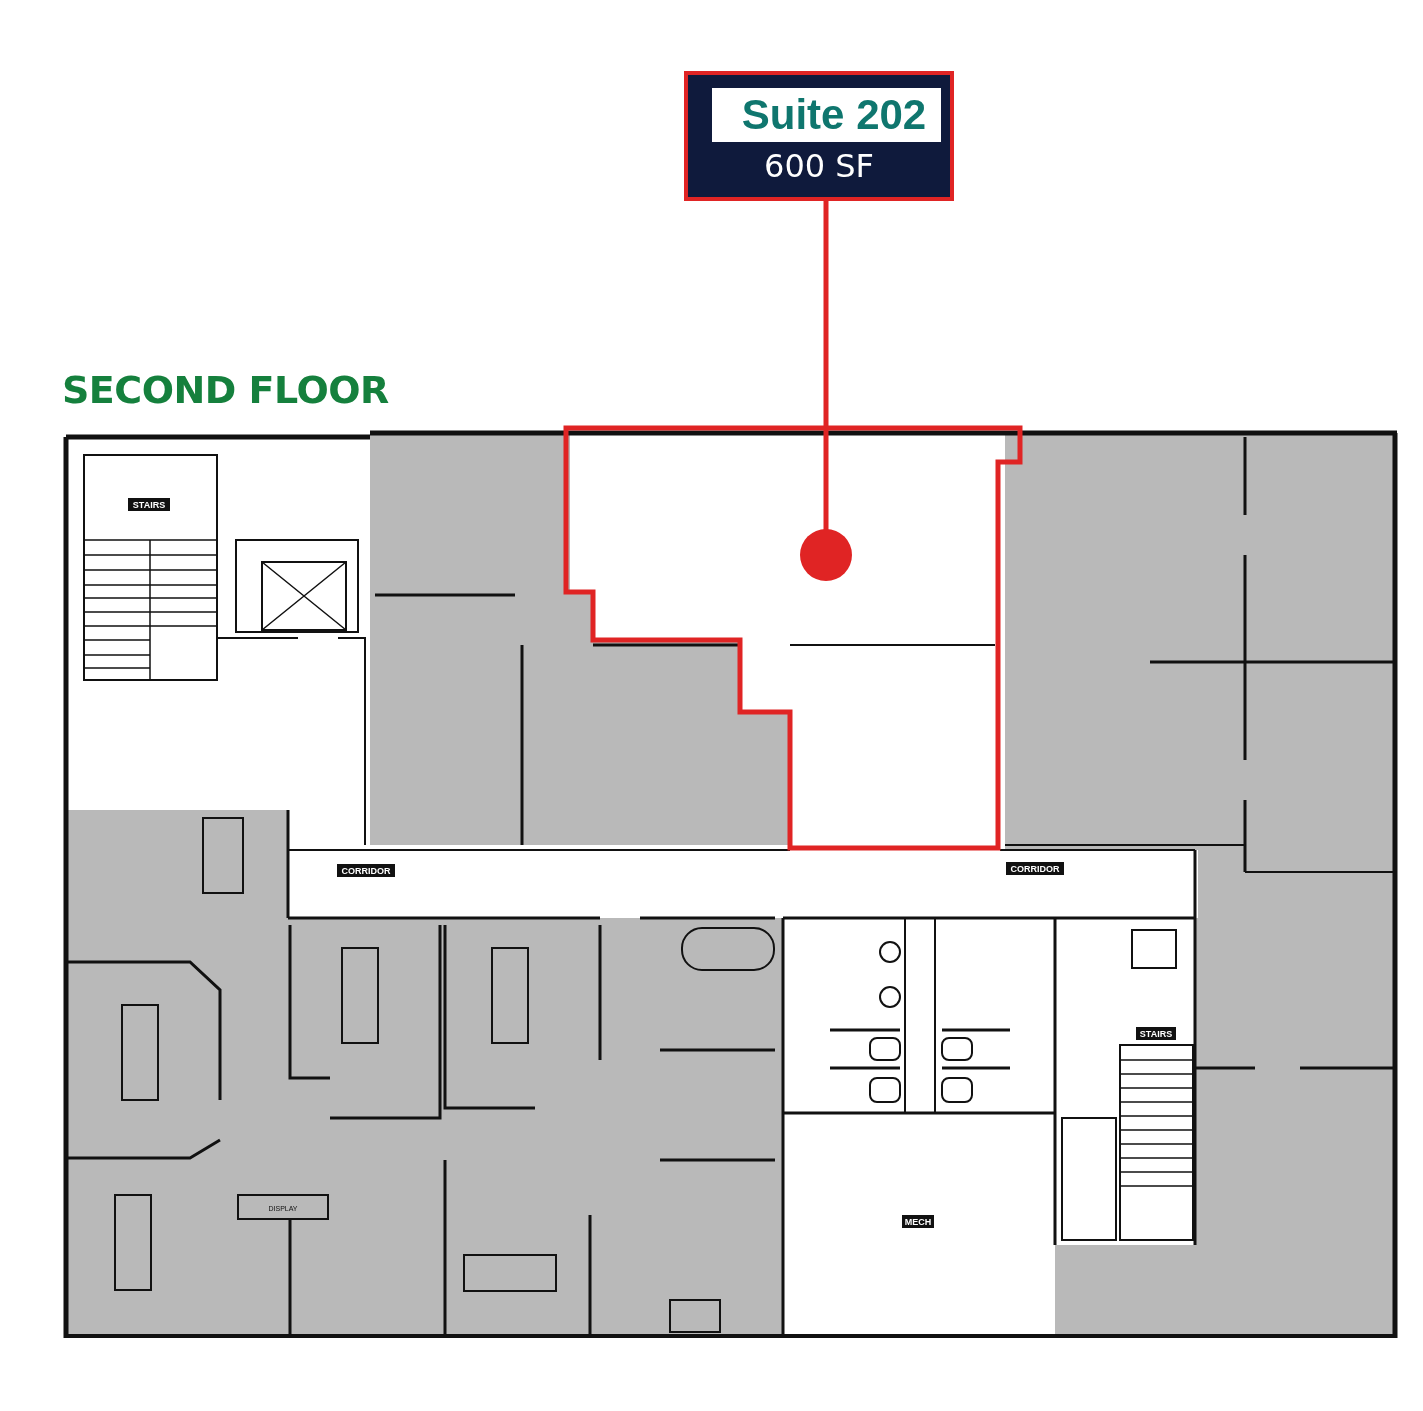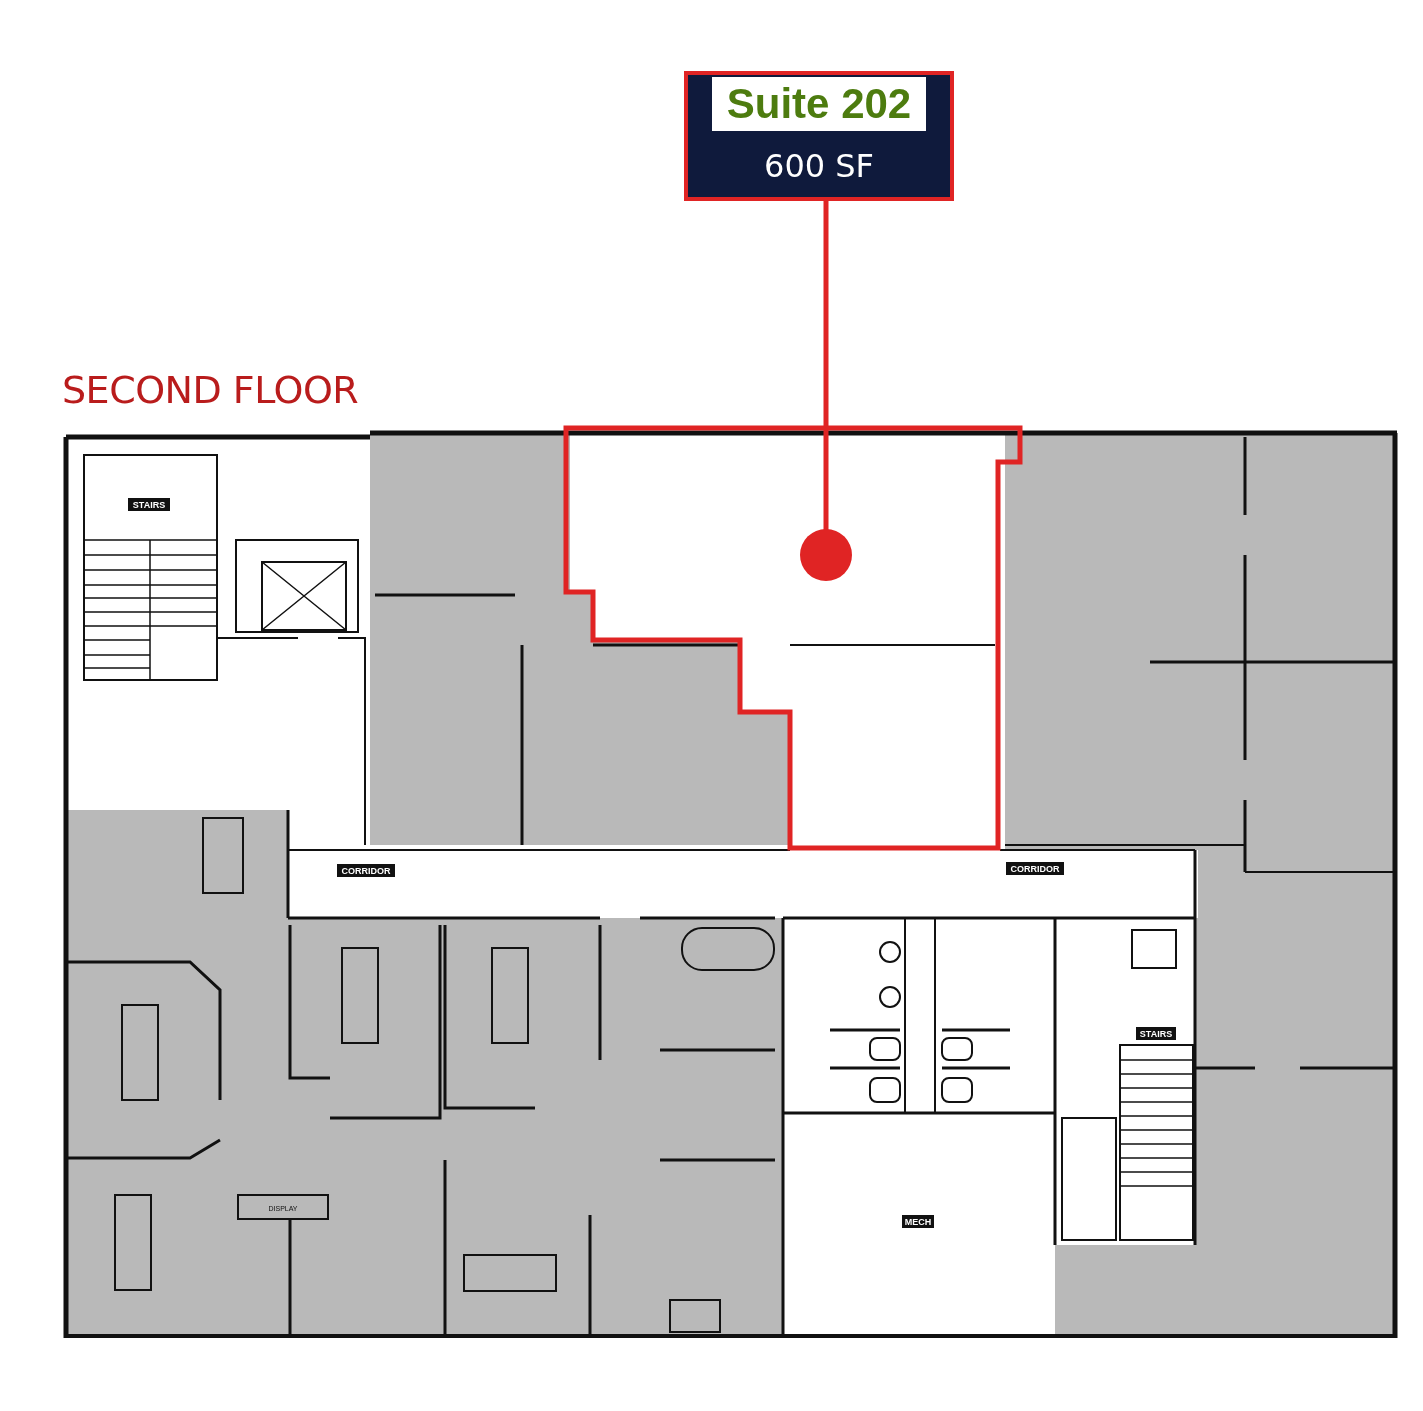--- a/index.html
+++ b/index.html
@@ -1,21 +1,21 @@
 <!DOCTYPE html>
 <html><head>
 <meta charset="utf-8">
 <style>
   html, body { margin: 0; padding: 0; background: #ffffff; }
   body { width: 1423px; height: 1411px; position: relative; overflow: hidden; font-family: "Liberation Sans", sans-serif; }
   .callout { position: absolute; left: 684px; top: 71px; width: 270px; height: 130px; background: #ffffff; box-sizing: border-box; border: 4px solid #e02424; }
   .callout-inner { position: absolute; left: 0; top: 0; right: 0; bottom: 0; background: #0f1a3c; }
-  .callout-title { position: absolute; left: 24px; top: 2px; width: 214px; height: 54px; background: #ffffff; color: #4d7c0f; font-family: "Liberation Sans", sans-serif; font-weight: bold; font-size: 42px; line-height: 54px; text-align: center; }
+  .callout-title { position: absolute; left: 24px; top: 13px; width: 214px; height: 54px; background: #ffffff; color: #0f766e; font-family: "Liberation Sans", sans-serif; font-weight: bold; font-size: 42px; line-height: 54px; text-align: center; padding-left: 15px; }
   .callout-area { position: absolute; left: 0; right: 0; top: 66px; color: #ffffff; font-family: "DejaVu Sans", sans-serif; font-size: 32px; line-height: 50px; text-align: center; }
-  .floor-title { position: absolute; left: 62px; top: 368px; color: #b91c1c; font-family: "DejaVu Sans", sans-serif; font-weight: normal; font-size: 38px; letter-spacing: -0.5px; }
+  .floor-title { position: absolute; left: 62px; top: 368px; color: #15803d; font-family: "DejaVu Sans", sans-serif; font-weight: bold; font-size: 38px; letter-spacing: -0.5px; }
   svg.plan { position: absolute; left: 0; top: 0; }
   .lbl { font-family: "Liberation Sans", sans-serif; font-size: 9px; font-weight: bold; fill: #fff; }
 </style>
 </head>
 <body>
 
 <div class="callout">
   <div class="callout-inner">
     <div class="callout-title">Suite 202</div>
     <div class="callout-area">600 SF</div>

